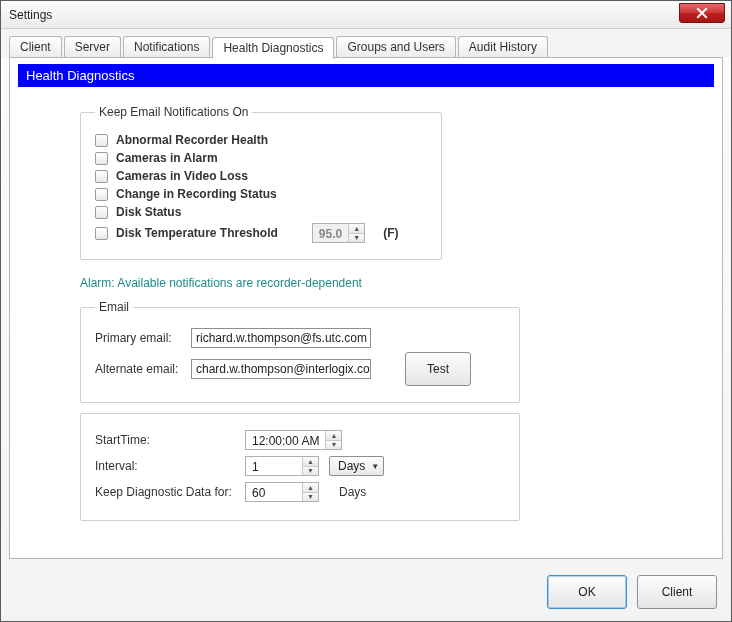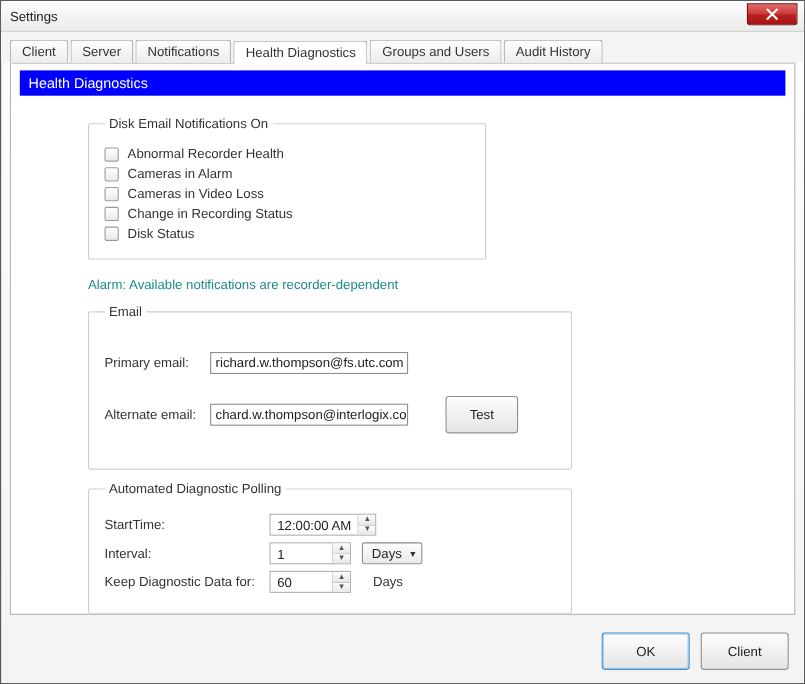--- a/index.html
+++ b/index.html
@@ -95,20 +95,21 @@
     width: 362px;
     border-radius: 2px;
   }
   fieldset.email { width: 440px; }
   fieldset.poll  { width: 440px; }
   legend { padding: 0 4px; color:#333; font-size:12px; }
   .chkrow {
     display:flex; align-items:center;
     margin: 4px 0;
     gap: 8px;
+    font-weight: bold;
   }
   .chk {
     width:13px;height:13px;
     border:1px solid #9a9a9a;
     background: linear-gradient(#fff,#e9e9e9);
     border-radius:2px;
     flex:none;
   }
   .chklabel { color:#333; }
   .spin {
@@ -140,21 +141,21 @@
   .spin .ar div:first-child{border-bottom:1px solid #c8c8c8;}
   .unit { margin-left:10px; color:#333; }
   .note {
     margin: 6px 0 10px 62px;
     color: #1f8a8a;
     font-size: 12px;
   }
   
   .frow {
     display:flex; align-items:center;
-    margin: 20px 0;
+    margin: 4px 0;
     gap: 10px;
   }
   .frow .lbl { width: 86px; color:#333; }
   .txt {
     border:1px solid #8f8f8f;
     background:#fff;
     height:20px;
     padding:2px 4px;
     font-size:12px;
     width: 180px;
@@ -219,61 +220,73 @@
     <div class="tab active">Health Diagnostics</div>
     <div class="tab">Groups and Users</div>
     <div class="tab">Audit History</div>
   </div>
   <div class="tabline"></div>
 
   <div class="content">
     <div class="banner">Health Diagnostics</div>
 
     <fieldset>
-      <legend>Disk Email Notifications On</legend>
+      <legend>Keep Email Notifications On</legend>
       <div class="chkrow">
         <span class="chk"></span>
         <span class="chklabel">Abnormal Recorder Health</span>
       </div>
       <div class="chkrow">
         <span class="chk"></span>
         <span class="chklabel">Cameras in Alarm</span>
       </div>
       <div class="chkrow">
         <span class="chk"></span>
         <span class="chklabel">Cameras in Video Loss</span>
       </div>
       <div class="chkrow">
         <span class="chk"></span>
         <span class="chklabel">Change in Recording Status</span>
       </div>
       <div class="chkrow">
         <span class="chk"></span>
         <span class="chklabel">Disk Status</span>
+      </div>
+      <div class="chkrow">
+        <span class="chk"></span>
+        <span class="chklabel">Disk Temperature Threshold</span>
+        <span style="width:18px"></span>
+        <span class="spin disabled">
+          <span class="v">95.0</span>
+          <span class="ar">
+            <div>▲</div>
+            <div>▼</div>
+          </span>
+        </span>
+        <span class="unit">(F)</span>
       </div>
     </fieldset>
 
     <div class="note">Alarm: Available notifications are recorder-dependent</div>
 
     <fieldset class="email">
       <legend>Email</legend>
       <div class="frow">
         <span class="lbl">Primary email:</span>
         <span class="txt">richard.w.thompson@fs.utc.com</span>
       </div>
       <div class="frow">
         <span class="lbl">Alternate email:</span>
         <span class="txt">chard.w.thompson@interlogix.com</span>
         <span style="width:14px"></span>
         <span class="btn">Test</span>
       </div>
     </fieldset>
 
     <fieldset class="poll">
-      <legend>Automated Diagnostic Polling</legend>
       <div class="prow">
         <span class="lbl">StartTime:</span>
         <span class="spin">
           <span class="v" style="min-width:72px">12:00:00 AM</span>
           <span class="ar">
               <div>▲</div>
               <div>▼</div>
             </span>
         </span>
       </div>

